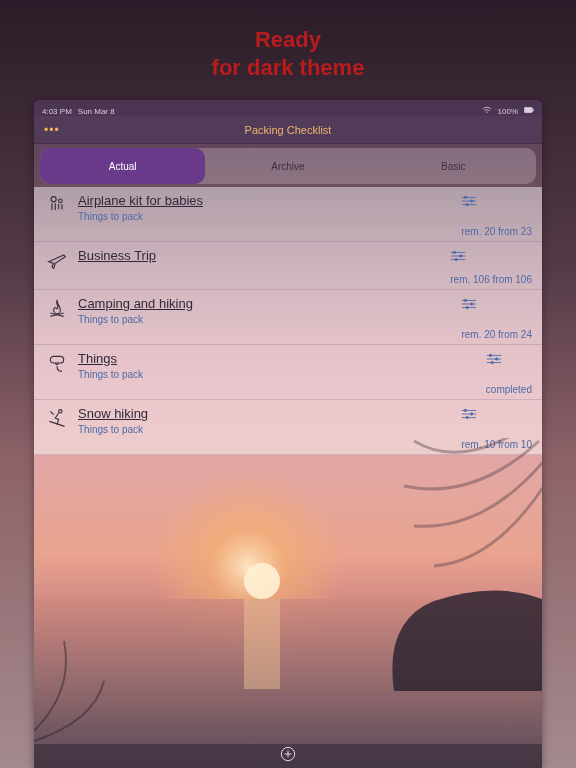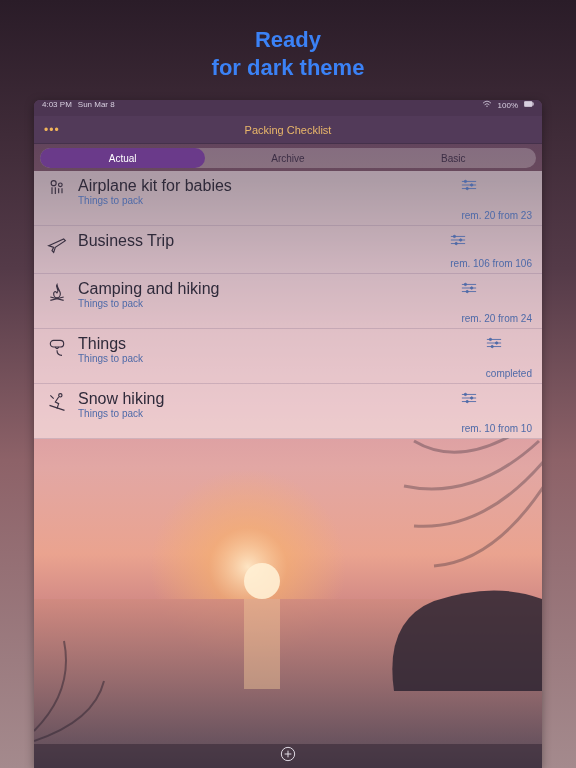--- a/index.html
+++ b/index.html
@@ -9,21 +9,21 @@
     color: #fff;
     position: relative;
   }
   .promo-heading {
     text-align: center;
     padding-top: 26px;
     padding-bottom: 18px;
     font-weight: 600;
     line-height: 1.25;
     font-size: 22px;
-    color: #3b82f6;
+    color: #b91c1c;
   }
 
   
   .device {
     position: absolute;
     left: 34px;
     right: 34px;
     top: 100px;
     bottom: 0;
     border-radius: 6px 6px 0 0;
@@ -39,21 +39,21 @@
         #9a7079 90%,
         #6c5965 100%);
     overflow: hidden;
     box-shadow: 0 2px 10px rgba(0,0,0,.35);
   }
 
   
   .status-bar {
     height: 16px;
     display: flex;
-    align-items: flex-start;
+    align-items: flex-end;
     justify-content: space-between;
     font-size: 8px;
     padding: 0 8px;
     color: #d7cfdf;
     background: #4c3552;
   }
   .status-left, .status-right { display: flex; gap: 6px; align-items: center; }
   .status-right svg { width: 10px; height: 8px; }
 
   
@@ -72,21 +72,21 @@
   }
   .nav-title {
     margin: 16px auto;
     font-size: 11px;
     color: #eab76a;
     font-weight: 500;
   }
 
   
   .segmented {
-    height: 20px;
+    height: 36px;
     margin: 4px 6px 3px 6px;
     display: flex;
     background: rgba(255,255,255,.22);
     border-radius: 10px;
     overflow: hidden;
   }
   .segment {
     flex: 1;
     font-size: 10px;
     display: flex;
@@ -114,22 +114,23 @@
     column-gap: 4px;
   }
   .li-icon {
     grid-column: 1; grid-row: 1 / span 2;
     display: flex; align-items: flex-start; justify-content: center;
     padding-top: 2px;
   }
   .li-icon svg { width: 20px; height: 20px; stroke: #3a3142; fill: none; stroke-width: 1.4; }
   .li-title {
     grid-column: 2; grid-row: 1;
-    font-size: 16px;
+    font-size: 13px;
     color: #2f2a3a;
+    text-decoration: underline;
   }
   .li-sub {
     grid-column: 2; grid-row: 2;
     font-size: 10px;
     color: #4e6aa8;
   }
   .li-options {
     grid-column: 3; grid-row: 1;
     cursor: pointer;
   }

